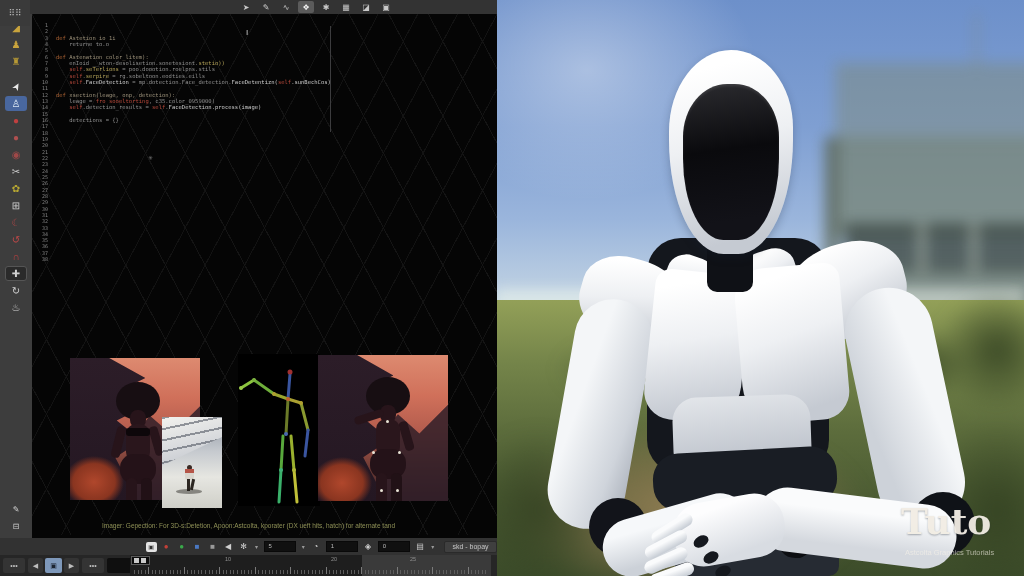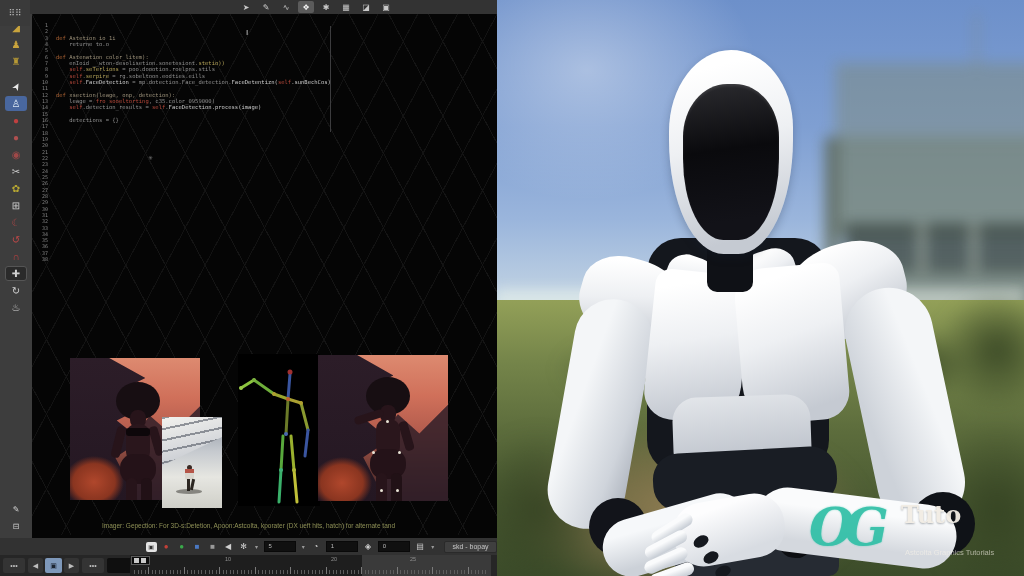--- a/index.html
+++ b/index.html
@@ -168,21 +168,21 @@
           background:linear-gradient(180deg,#fafbfc 30%,#c6ccd4);}
   .knuckle{position:absolute;width:16px;height:11px;border-radius:50%;background:#15181e;}
   #rb-pelvis{left:178px;top:548px;width:164px;height:28px;background:#262b33;border-radius:10px;}
 
   
   #watermark{position:absolute;left:312px;top:492px;width:210px;height:80px;z-index:9;}
   #wm-logo{position:absolute;left:0;top:0;font-family:"DejaVu Serif",serif;font-style:italic;font-weight:bold;
            font-size:52px;line-height:70px;color:#2fbfa6;letter-spacing:-10px;opacity:.92;
            text-shadow:0 0 2px rgba(47,191,166,.6);}
   #wm-title{position:absolute;left:92px;top:8px;font-family:"DejaVu Serif",serif;font-weight:bold;
-            font-size:24px;color:#f2ede4;opacity:.95;text-shadow:0 1px 2px rgba(40,50,60,.4);}
+            font-size:36px;color:#f2ede4;opacity:.95;text-shadow:0 1px 2px rgba(40,50,60,.4);}
   #wm-sub{position:absolute;left:96px;top:56px;font-size:7.5px;color:rgba(248,243,234,.6);}
 
   .pose-svg{position:absolute;left:0;top:0;}
 </style>
 </head>
 <body>
 
 <div id="stage" data-name="app-window">
 
   <div id="left-panel" data-name="editor-panel">
@@ -585,18 +585,17 @@
       <div class="finger" style="left:152px;top:522px;transform:rotate(-32deg);" data-name="robot-finger"></div>
       <div class="finger" style="left:146px;top:538px;transform:rotate(-28deg);" data-name="robot-finger"></div>
       <div class="finger" style="left:146px;top:554px;transform:rotate(-24deg);" data-name="robot-finger"></div>
       <div class="finger" style="left:152px;top:568px;transform:rotate(-20deg);" data-name="robot-finger"></div>
       <div class="knuckle" style="left:196px;top:536px;transform:rotate(-30deg);" data-name="robot-knuckle"></div>
       <div class="knuckle" style="left:206px;top:552px;transform:rotate(-28deg);" data-name="robot-knuckle"></div>
       <div class="knuckle" style="left:218px;top:566px;transform:rotate(-24deg);" data-name="robot-knuckle"></div>
     </div>
 
     <div id="watermark" data-name="watermark">
-      <div id="wm-logo" data-name="watermark-logo">OG</div>
       <div id="wm-title" data-name="watermark-title">Tuto</div>
       <div id="wm-sub" data-name="watermark-subtitle">Astcolta Graphics Tutorials</div>
     </div>
   </div>
 </div>
 
 </body></html>

